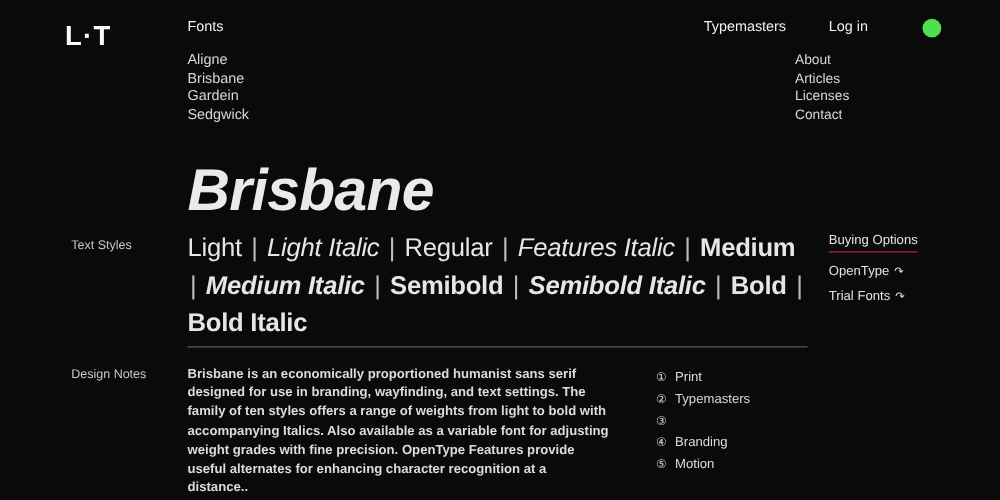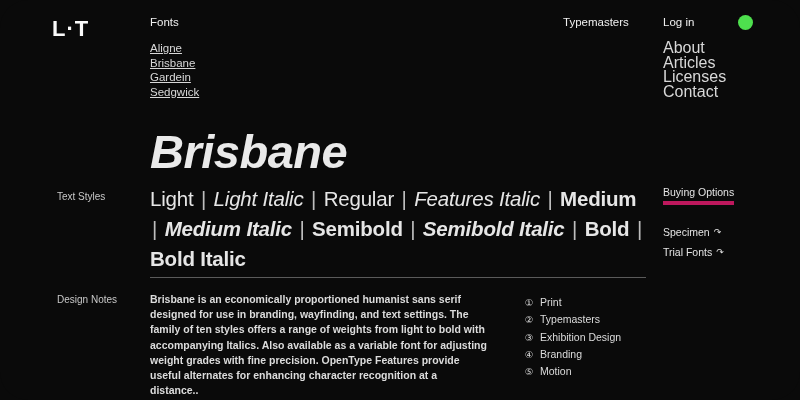--- a/index.html
+++ b/index.html
@@ -39,21 +39,20 @@
     font-size: 11.5px;
     color: #f0f0f0;
   }
   .font-list {
     position: absolute;
     left: 150px;
     top: 41px;
     font-size: 11.5px;
     line-height: 14.5px;
     color: #d8d8d8;
-    text-decoration: underline;
   }
   .font-list div { cursor: pointer; }
 
   .nav-typemasters {
     position: absolute;
     left: 563px;
     top: 16px;
     font-size: 11.5px;
     color: #f0f0f0;
   }
@@ -68,23 +67,23 @@
     position: absolute;
     left: 738px;
     top: 15px;
     width: 15px;
     height: 15px;
     border-radius: 50%;
     background: #4ee04e;
   }
   .util-list {
     position: absolute;
-    left: 663px;
+    left: 636px;
     top: 41px;
-    font-size: 16px;
+    font-size: 11px;
     line-height: 14.5px;
     color: #d8d8d8;
   }
   .util-list div { cursor: pointer; }
 
   
   .specimen-title {
     position: absolute;
     left: 150px;
     top: 124px;
@@ -175,23 +174,23 @@
   .rail {
     position: absolute;
     left: 663px;
     top: 186px;
     width: 95px;
     font-size: 10.5px;
     color: #e4e4e4;
   }
   .rail .buying {
     padding-bottom: 3px;
-    border-bottom: 4px solid #be185d;
+    border-bottom: 1px solid #be185d;
     display: inline-block;
-    margin-bottom: 21px;
+    margin-bottom: 9px;
   }
   .rail .rail-link {
     display: flex;
     align-items: center;
     gap: 4px;
     margin-bottom: 8px;
     cursor: pointer;
   }
   .rail .arrow {
     font-size: 9px;
@@ -261,36 +260,35 @@
     <div class="row">
       <span class="glyph">①</span>
       <span>Print</span>
     </div>
     <div class="row">
       <span class="glyph">②</span>
       <span>Typemasters</span>
     </div>
     <div class="row">
       <span class="glyph">③</span>
-      <span>Exhibition Design</span>
     </div>
     <div class="row">
       <span class="glyph">④</span>
       <span>Branding</span>
     </div>
     <div class="row">
       <span class="glyph">⑤</span>
       <span>Motion</span>
     </div>
   </div>
 
   <div class="rail">
     <div class="buying">Buying Options</div>
     <div class="rail-link">
-      <span>Specimen</span>
+      <span>OpenType</span>
       <span class="arrow">↷</span>
     </div>
     <div class="rail-link">
       <span>Trial Fonts</span>
       <span class="arrow">↷</span>
     </div>
   </div>
 
 </div>
 

